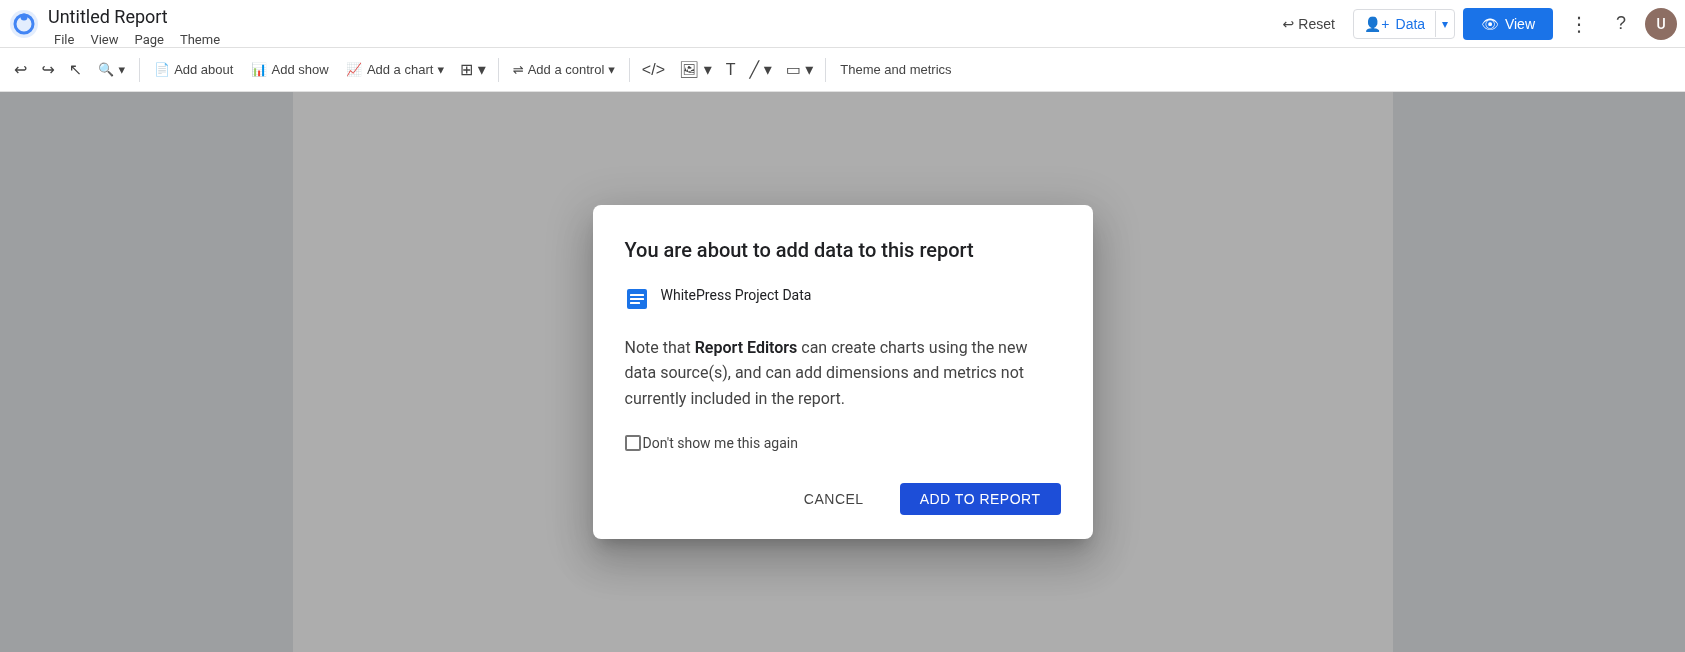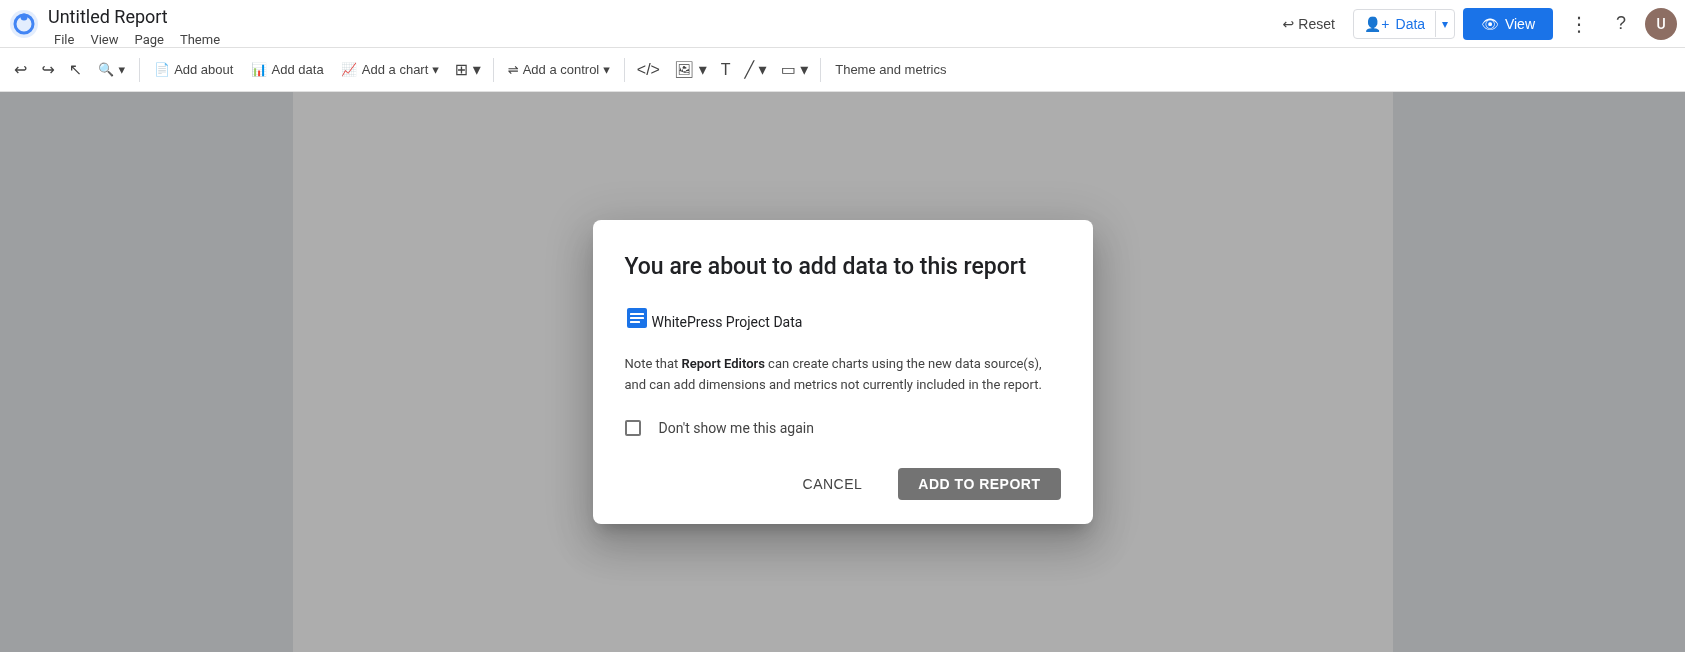--- a/index.html
+++ b/index.html
@@ -207,54 +207,54 @@
 
     
     .dialog {
       background: #fff;
       border-radius: 8px;
       padding: 32px 32px 24px 32px;
       width: 500px;
       box-shadow: 0 11px 15px -7px rgba(0,0,0,.2), 0 24px 38px 3px rgba(0,0,0,.14), 0 9px 46px 8px rgba(0,0,0,.12);
     }
     .dialog-title {
-      font-size: 23px;
+      font-size: 20px;
       color: #202124;
       font-weight: 500;
       margin-bottom: 24px;
       line-height: 1.3;
     }
     .data-source-row {
       display: flex;
-      align-items: flex-end;
-      gap: 3px;
+      align-items: flex-start;
+      gap: 12px;
       margin-bottom: 24px;
     }
     .data-source-icon {
       width: 24px; height: 24px;
       flex-shrink: 0;
     }
     .data-source-name {
       font-size: 14px;
       color: #202124;
     }
     .dialog-note {
-      font-size: 13px;
+      font-size: 16px;
       color: #444;
       line-height: 1.6;
       margin-bottom: 24px;
     }
     .dialog-note strong {
       font-weight: 600;
       color: #202124;
     }
     .checkbox-row {
       display: flex;
       align-items: center;
-      gap: 18px;
+      gap: 2px;
       margin-bottom: 32px;
     }
     .checkbox-box {
       width: 16px; height: 16px;
       border: 2px solid #757575;
       border-radius: 2px;
       cursor: pointer;
       flex-shrink: 0;
     }
     .checkbox-label {
@@ -274,25 +274,25 @@
       color: #444;
       font-size: 14px;
       font-weight: 500;
       cursor: pointer;
       padding: 8px 16px;
       border-radius: 4px;
       text-transform: uppercase;
       letter-spacing: 0.5px;
     }
     .btn-add {
-      background: #737373;
+      background: #1d4ed8;
       color: #fff;
       border: none;
       font-size: 14px;
-      font-weight: 700;
+      font-weight: 400;
       cursor: pointer;
       padding: 8px 20px;
       border-radius: 4px;
       text-transform: uppercase;
       letter-spacing: 0.5px;
     }
 
     
     .looker-logo {
       display: flex;
@@ -362,21 +362,21 @@
 
   <div class="toolbar-sep"></div>
 
   <button class="toolbar-btn">
     <span>📄</span>
     <span>Add about</span>
   </button>
 
   <button class="toolbar-btn">
     <span>📊</span>
-    <span>Add data</span>
+    <span>Add show</span>
   </button>
 
   <button class="toolbar-btn">
     <span>📈</span>
     <span>Add a chart</span>
     <span>▾</span>
   </button>
 
   <button class="toolbar-icon-btn">⊞ ▾</button>
 

